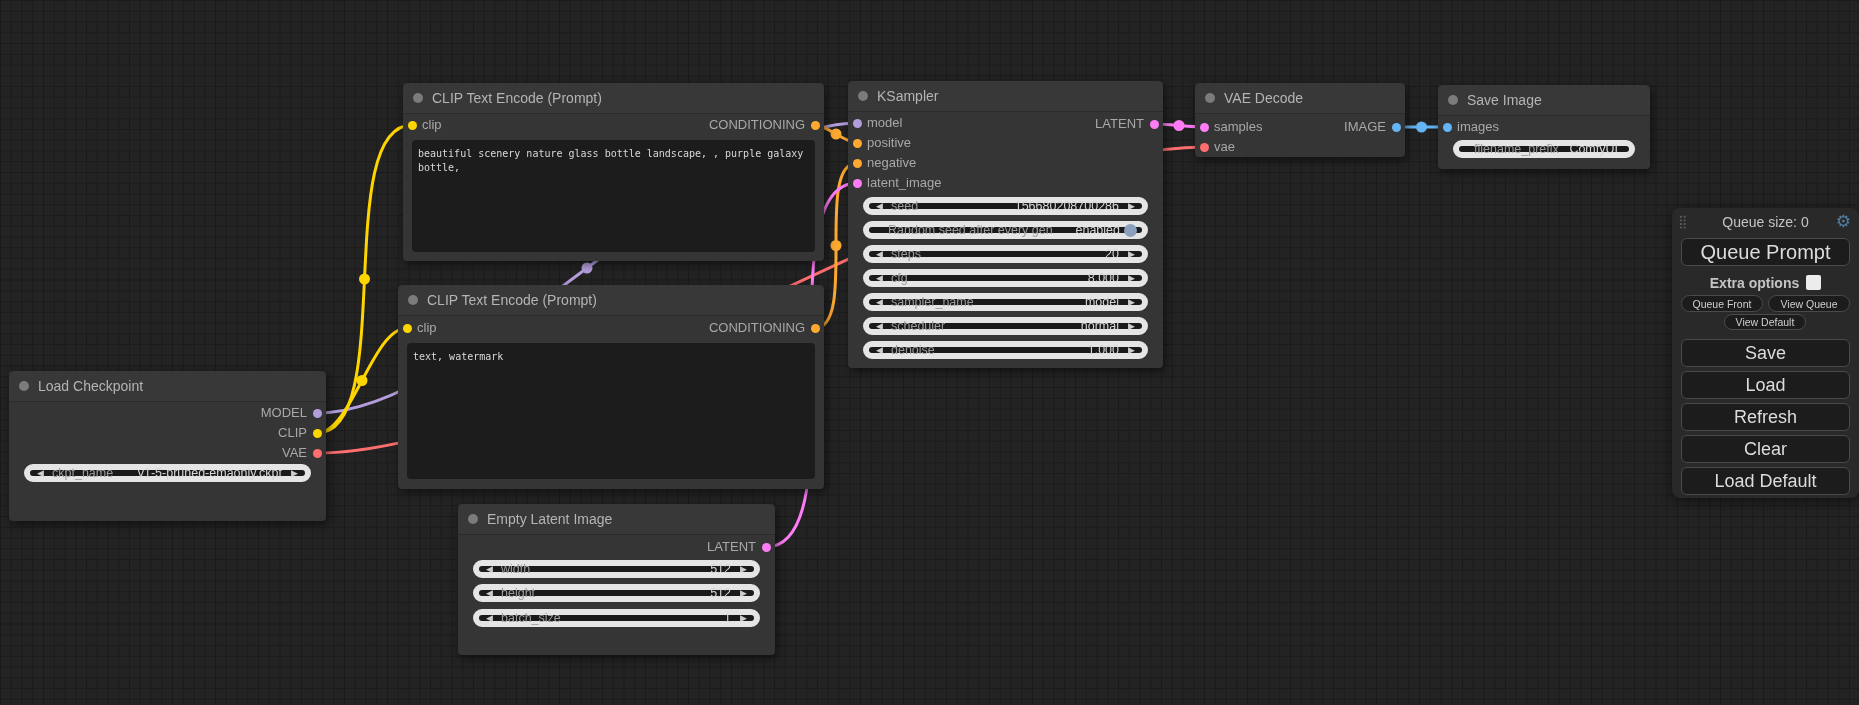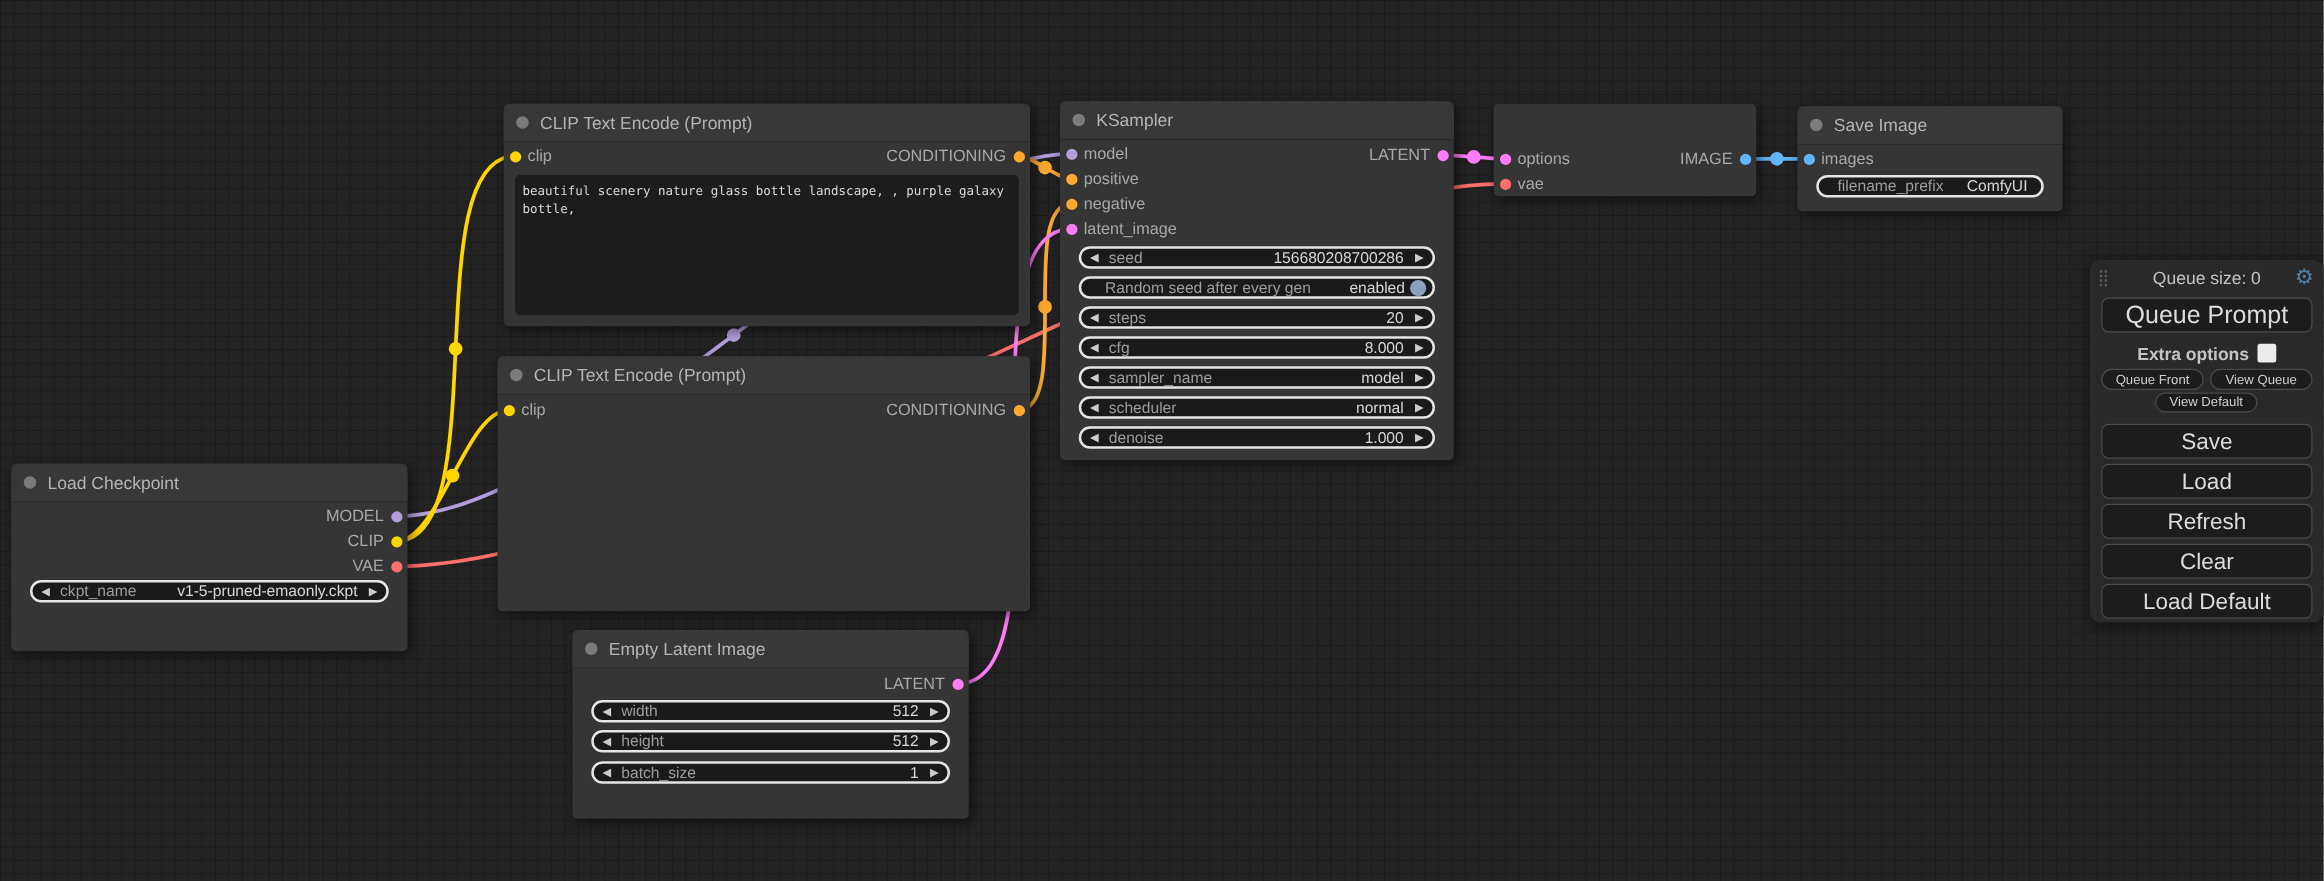--- a/index.html
+++ b/index.html
@@ -20,21 +20,21 @@
   .collapse-dot{position:absolute;left:10px;top:10px;width:10px;height:10px;
     border-radius:50%;background:#7b7b7b;}
   .node-title-text{position:absolute;left:29px;top:0;line-height:30px;
     font-size:14px;color:#b4b4b4;white-space:nowrap;}
   .port{position:absolute;width:9px;height:9px;border-radius:50%;}
   .slot-label{position:absolute;font-size:13px;color:#a8a8a8;line-height:16px;white-space:nowrap;}
   .slot-in{left:19px;}
   .slot-out{right:19px;text-align:right;}
 
   .widget{position:absolute;left:15px;right:15px;height:18px;border-radius:9px;
-    background:#1a1a1a;border:2px solid #e5e5e5;box-sizing:border-box;
+    background:#1a1a1a;border:6px solid #e5e5e5;box-sizing:border-box;
     display:flex;align-items:center;padding:0 7px;font-size:12.5px;white-space:nowrap;}
   .warrow{font-size:9px;color:#cccccc;line-height:16px;width:12px;flex:0 0 auto;}
   .warrow.right{text-align:right;}
   .wlabel{color:#9c9c9c;margin-left:3px;overflow:hidden;}
   .wspacer{flex:1 1 auto;}
   .wvalue{color:#d6d6d6;margin-right:4px;}
   .toggle-knob{width:13px;height:13px;border-radius:50%;background:#8b9fbe;
     flex:0 0 auto;margin-right:-2px;}
   .prompt-box{position:absolute;background:#1c1c1c;border:none;border-radius:4px;
     resize:none;outline:none;overflow:hidden;color:#d8d8d8;
@@ -118,20 +118,21 @@
       </div>
       <div class="node" style="left: 398px; top: 285px; width: 426px; height: 204px;">
         <div class="node-titlebar">
           <span class="collapse-dot"></span>
           <span class="node-title-text">CLIP Text Encode (Prompt)</span>
         </div>
         <span class="port" style="left: 4.5px; top: 38.5px; background: rgb(255, 213, 0);"></span>
         <span class="slot-label slot-in" style="top: 35px;">clip</span>
         <span class="port" style="left: 412.5px; top: 38.5px; background: rgb(255, 169, 49);"></span>
         <span class="slot-label slot-out" style="top: 35px;">CONDITIONING</span>
+        <textarea class="prompt-box" spellcheck="false" style="left: 9px; top: 58px; width: 408px; height: 136px;">text, watermark</textarea>
       </div>
       <div class="node" style="left: 848px; top: 81px; width: 315px; height: 287px;">
         <div class="node-titlebar">
           <span class="collapse-dot"></span>
           <span class="node-title-text">KSampler</span>
         </div>
         <span class="port" style="left: 4.5px; top: 37.5px; background: rgb(179, 157, 219);"></span>
         <span class="slot-label slot-in" style="top: 34px;">model</span>
         <span class="port" style="left: 4.5px; top: 57.5px; background: rgb(255, 169, 49);"></span>
         <span class="slot-label slot-in" style="top: 54px;">positive</span>
@@ -184,22 +185,26 @@
         </div>
         <div class="widget" style="top: 260px;">
           <span class="warrow">◀</span>
           <span class="wlabel">denoise</span>
           <span class="wspacer"></span>
           <span class="wvalue">1.000</span>
           <span class="warrow right">▶</span>
         </div>
       </div>
       <div class="node" style="left: 1195px; top: 83px; width: 210px; height: 74px;">
+        <div class="node-titlebar">
+          <span class="collapse-dot"></span>
+          <span class="node-title-text">VAE Decode</span>
+        </div>
         <span class="port" style="left: 4.5px; top: 39.5px; background: rgb(255, 124, 247);"></span>
-        <span class="slot-label slot-in" style="top: 36px;">options</span>
+        <span class="slot-label slot-in" style="top: 36px;">samples</span>
         <span class="port" style="left: 4.5px; top: 59.5px; background: rgb(255, 110, 110);"></span>
         <span class="slot-label slot-in" style="top: 56px;">vae</span>
         <span class="port" style="left: 196.5px; top: 39.5px; background: rgb(100, 181, 246);"></span>
         <span class="slot-label slot-out" style="top: 36px;">IMAGE</span>
       </div>
       <div class="node" style="left: 1438px; top: 85px; width: 212px; height: 84px;">
         <div class="node-titlebar">
           <span class="collapse-dot"></span>
           <span class="node-title-text">Save Image</span>
         </div>

